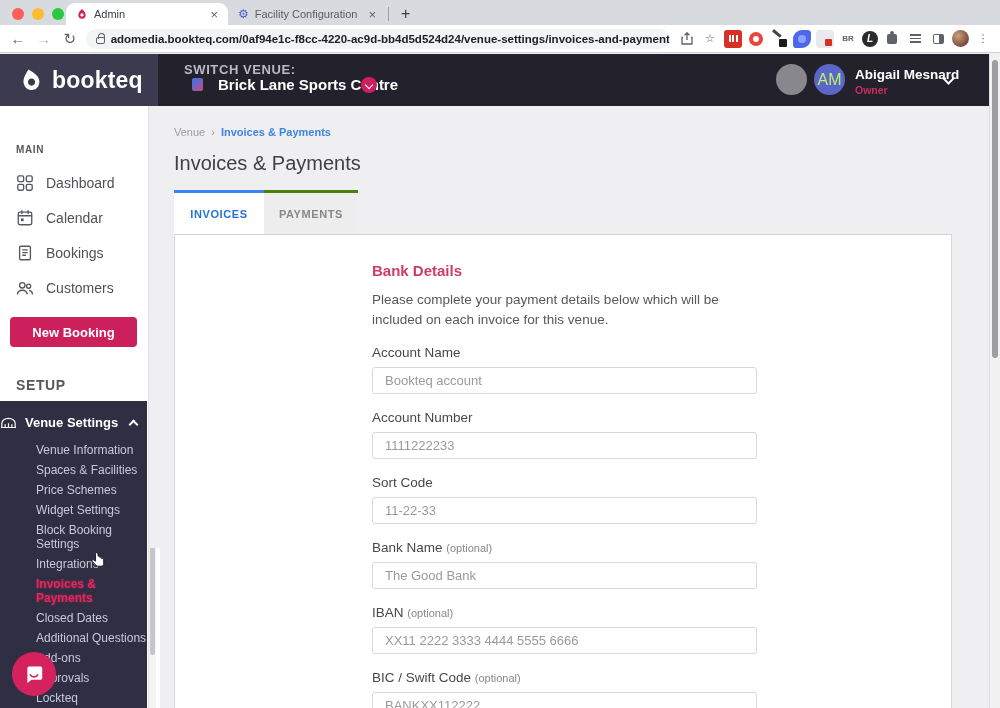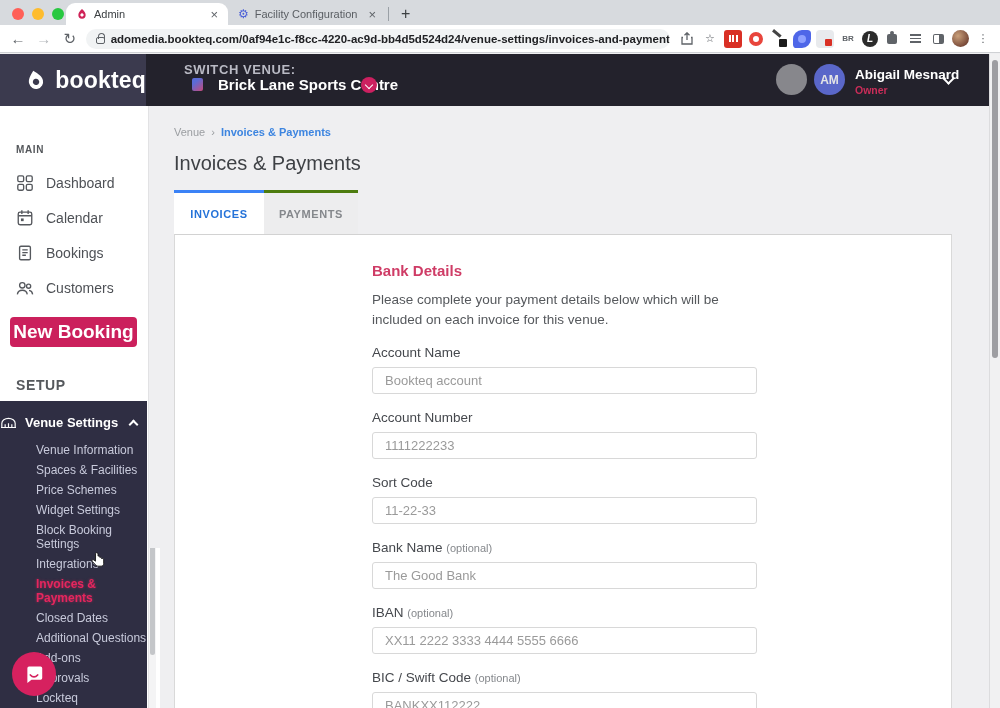--- a/index.html
+++ b/index.html
@@ -43,39 +43,39 @@
   .ext-br { color:#5f6368; font-weight:700; font-size:8px; }
   .ext-l { background:#2b2b2b; color:#fff; font-weight:700; font-size:10px; font-style:italic; border-radius:50%; width:16px; height:16px; }
   .puz { width:10px; height:10px; background:#5f6368; border-radius:2px; position:relative; }
   .puz:before { content:""; position:absolute; top:-3px; left:3px; width:4px; height:4px; background:#5f6368; border-radius:50%; }
   .ext-list i { display:block; width:11px; height:9px; background: repeating-linear-gradient(#5f6368 0 1.6px, transparent 1.6px 3.6px); }
   .ext-panel i { display:block; width:11px; height:10px; border:1.6px solid #5f6368; border-radius:2px; border-right-width:5px; }
   .avatar-chrome { width:17px; height:17px; border-radius:50%; background:radial-gradient(circle at 35% 35%, #caa07a, #7a4b3a 70%, #4c2e24); }
 
   
   .appheader { position:absolute; left:0; top:54px; width:1000px; height:52px; background:#23222c; }
-  .logozone { position:absolute; left:0; top:0; width:146px; height:52px; background:#3b3a4e; display:flex; align-items:center; gap:8px; padding-left:24px; }
+  .logozone { position:absolute; left:0; top:0; width:158px; height:52px; background:#3b3a4e; display:flex; align-items:center; gap:8px; padding-left:18px; }
   .logotext { color:#fff; font-size:23px; font-weight:700; letter-spacing:.2px; }
   .switchlabel { position:absolute; left:184px; top:8px; font-size:13px; font-weight:700; letter-spacing:.6px; color:#b9bac4; }
   .venuemini { position:absolute; left:192px; top:24px; width:11px; height:13px; border-radius:2px; background:linear-gradient(140deg,#5b6bd6 30%,#c84a7a); }
   .venuename { position:absolute; left:218px; top:22px; color:#fff; font-size:15px; font-weight:600; }
   .venue-chev { position:absolute; left:361px; top:23px; width:16px; height:16px; border-radius:50%; background:#cc2060; }
   .venue-chev:before { content:""; position:absolute; left:4.5px; top:5px; width:5px; height:5px; border-right:1.6px solid #fff; border-bottom:1.6px solid #fff; transform:rotate(45deg); }
   .graycircle { position:absolute; left:776px; top:10px; width:31px; height:31px; border-radius:50%; background:#87878c; }
-  .amcircle { position:absolute; left:814px; top:10px; width:31px; height:31px; border-radius:50%; background:#5a67c9; color:#e5e5e5; font-size:12px; font-weight:700; display:flex; align-items:center; justify-content:center; }
+  .amcircle { position:absolute; left:814px; top:10px; width:31px; height:31px; border-radius:50%; background:#5a67c9; color:#bef264; font-size:16px; font-weight:400; display:flex; align-items:center; justify-content:center; }
   .username { position:absolute; left:855px; top:13px; color:#fff; font-size:13.5px; font-weight:600; }
   .userrole { position:absolute; left:855px; top:30px; color:#c92d59; font-size:10.5px; font-weight:700; }
   .user-chev { position:absolute; left:944px; top:20px; width:9px; height:9px; border-right:2px solid #fff; border-bottom:2px solid #fff; transform:rotate(45deg); }
 
   
   .sidebar { position:absolute; left:0; top:106px; width:160px; height:602px; background:#fff; }
   .seclabel { margin:38px 0 10px 16px; font-size:10px; font-weight:700; letter-spacing:.6px; color:#55585c; }
   .navitem { display:flex; align-items:center; gap:12px; padding:8px 0 8px 16px; font-size:14px; color:#4e5156; height:35px; }
   .navitem svg { flex:none; }
-  .newbooking { display:block; margin:12px 10px 0 10px; height:30px; background:#cb205c; color:#fff; font-size:19px; font-weight:700; border:none; border-radius:4px; width:127px; }
+  .newbooking { display:block; margin:12px 10px 0 10px; height:30px; background:#cb205c; color:#fff; font-size:13px; font-weight:700; border:none; border-radius:4px; width:127px; }
   .setuplabel { margin:30px 0 8px 16px; font-size:14px; font-weight:700; letter-spacing:.6px; color:#55585c; }
   .vspanel { width:147px; background:#2f2e43; padding:10px 0 10px 0; }
   .vshead { display:flex; align-items:center; gap:8px; padding:4px 8px 10px 0; color:#fff; font-size:13px; font-weight:600; }
   .vs-chevup { width:7px; height:7px; border-left:2px solid #fff; border-top:2px solid #fff; transform:rotate(45deg); margin-left:4px; margin-top:3px; }
   .vs-item { display:block; padding:3px 0 3px 36px; font-size:12px; color:#c8cadb; line-height:14px; text-decoration:none; }
   .vs-item.active { color:#e5265e; font-weight:700; text-shadow:0 0 3px rgba(229,38,94,.55); }
   .side-scroll-track { position:absolute; left:148px; top:106px; width:8px; height:602px; background:#f4f4f5; border-left:1px solid #e2e2e4; }
   .side-scroll-thumb { position:absolute; left:149.5px; top:110px; width:5px; height:545px; background:#c4c6c9; border-radius:3px; }
 
   

